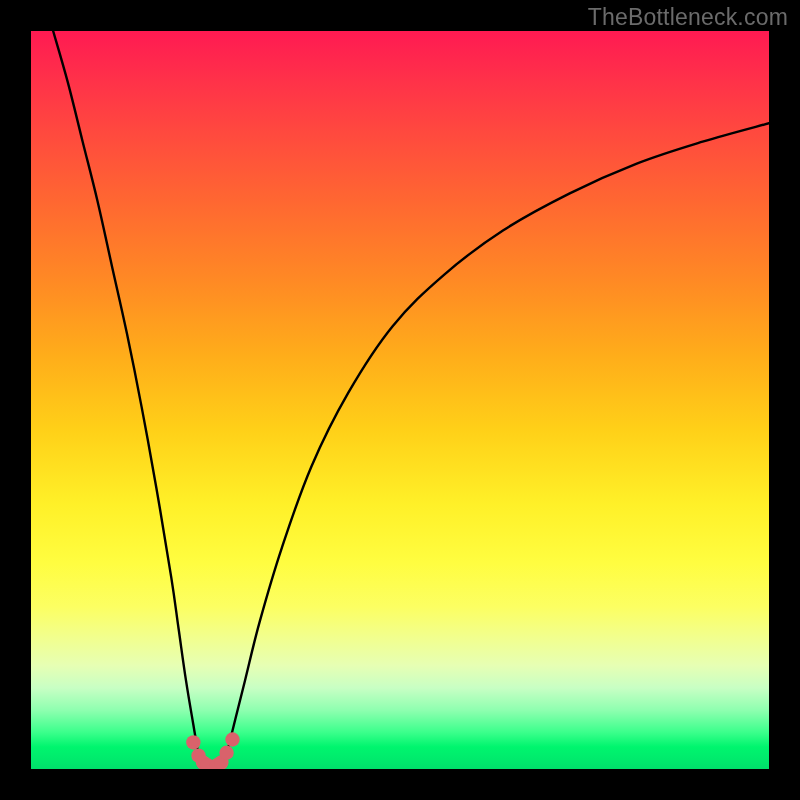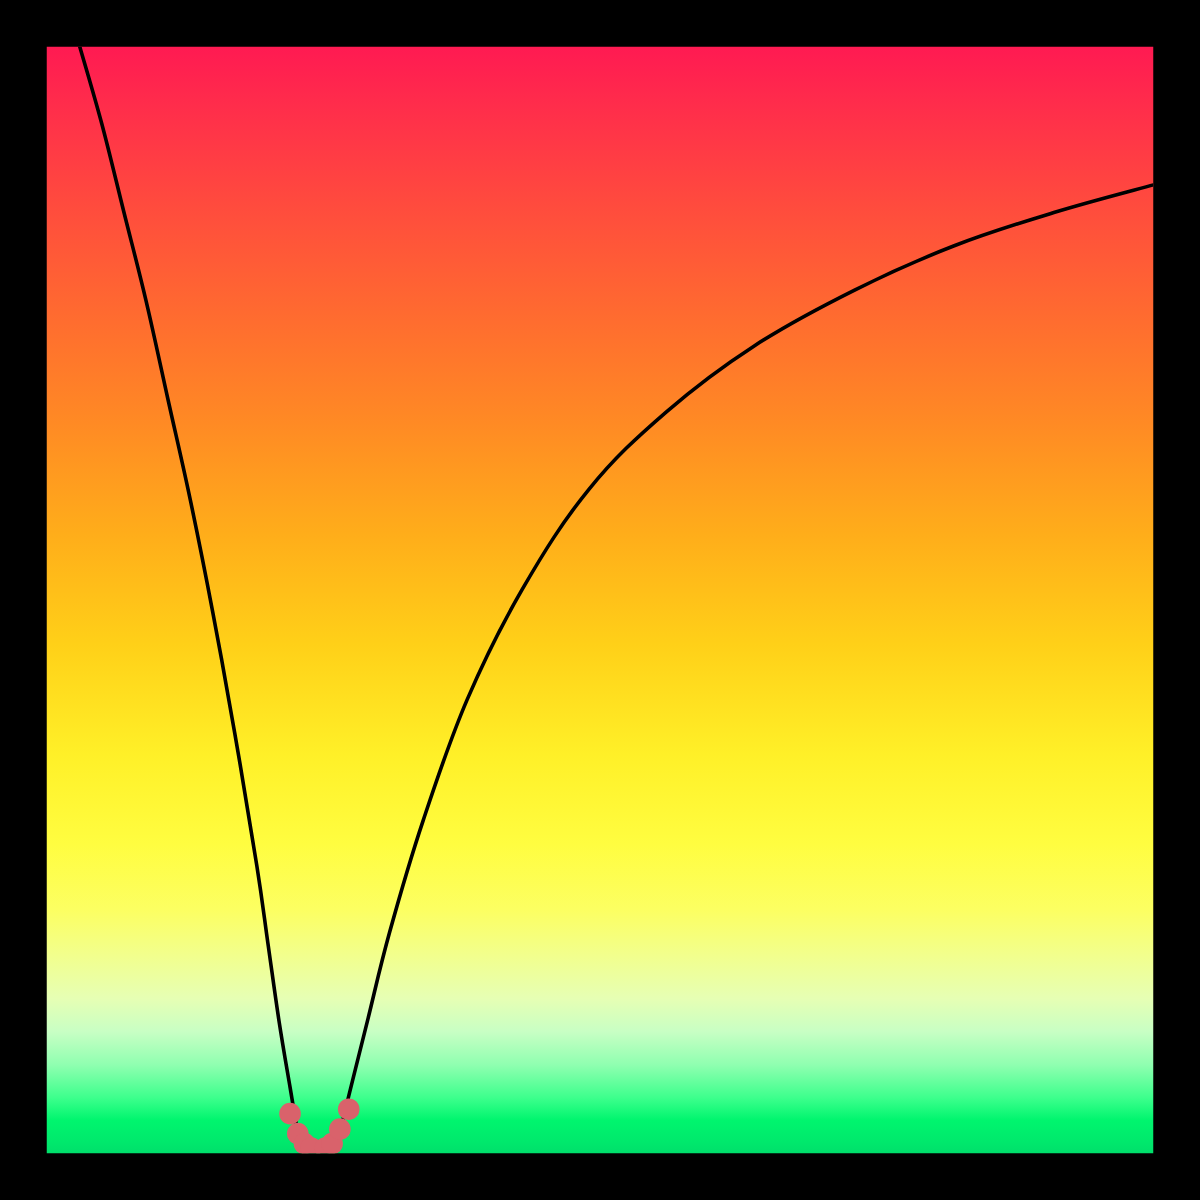--- a/index.html
+++ b/index.html
@@ -92,13 +92,14 @@
           <circle cx="176.382" cy="734.31" r="7.2" fill="#d9626b"></circle>
         </g>
       <g id="markers-right">
           <circle cx="185.976" cy="734.31" r="7.2" fill="#d9626b"></circle>
           <circle cx="190.404" cy="731.358" r="7.2" fill="#d9626b"></circle>
           <circle cx="195.57000000000002" cy="721.764" r="7.2" fill="#d9626b"></circle>
           <circle cx="201.47400000000002" cy="708.48" r="7.2" fill="#d9626b"></circle>
         </g>
     </svg>
   </div>
+  <div class="watermark">TheBottleneck.com</div>
 </div>
 
 </body></html>

